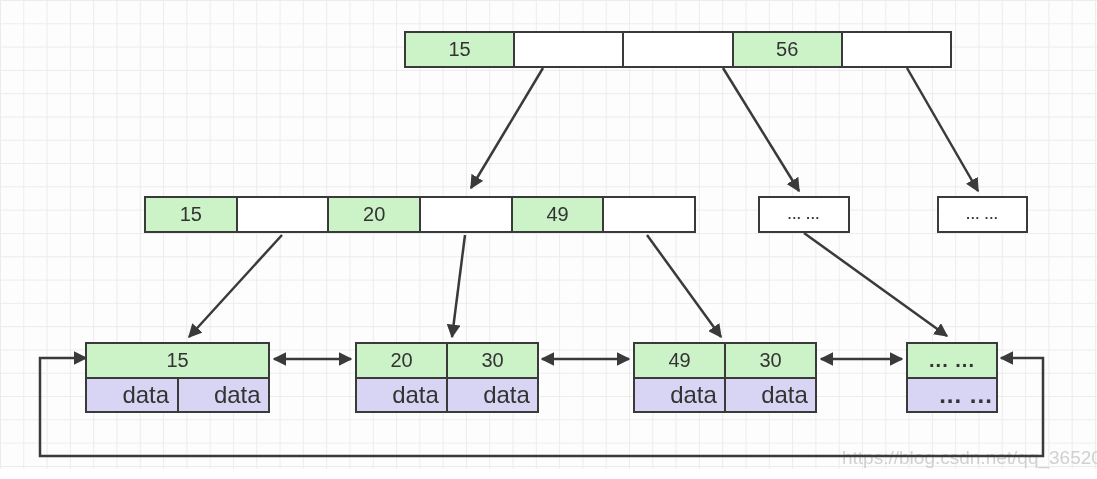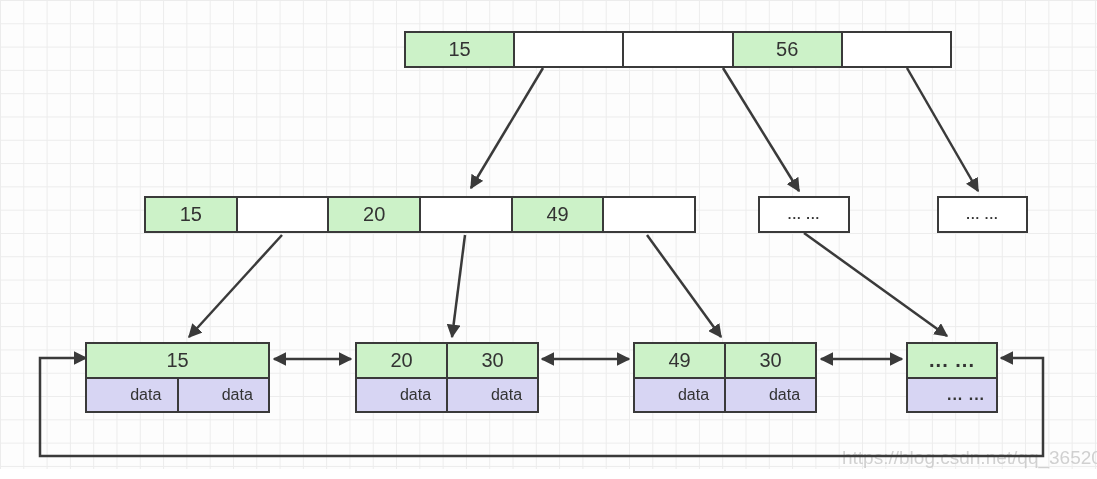--- a/index.html
+++ b/index.html
@@ -33,21 +33,21 @@
     border:2.5px solid #3a3a3a;z-index:3;
   }
   .leaf .row{flex:1;display:flex;}
   .leaf .row + .row{border-top:2.5px solid #3a3a3a;}
   .leaf .kcell{
     flex:1;display:flex;align-items:center;justify-content:center;
     font-size:20px;color:#333;background:#ccf2c8;box-sizing:border-box;
   }
   .leaf .dcell{
     flex:1;display:flex;align-items:center;justify-content:center;
-    font-size:16px;color:#333;background:#d7d5f3;box-sizing:border-box;padding-left:28px;
+    font-size:24px;color:#333;background:#d7d5f3;box-sizing:border-box;padding-left:28px;
   }
   .leaf .kcell + .kcell, .leaf .dcell + .dcell{border-left:2.5px solid #3a3a3a;}
   .arrows{position:absolute;left:0;top:0;z-index:2;pointer-events:none;}
   .watermark{
     position:absolute;left:842px;top:447px;width:250px;
     font-size:19px;color:#c9c9c9;opacity:.85;z-index:1;white-space:nowrap;
   }
 </style>
 </head>
 <body>

